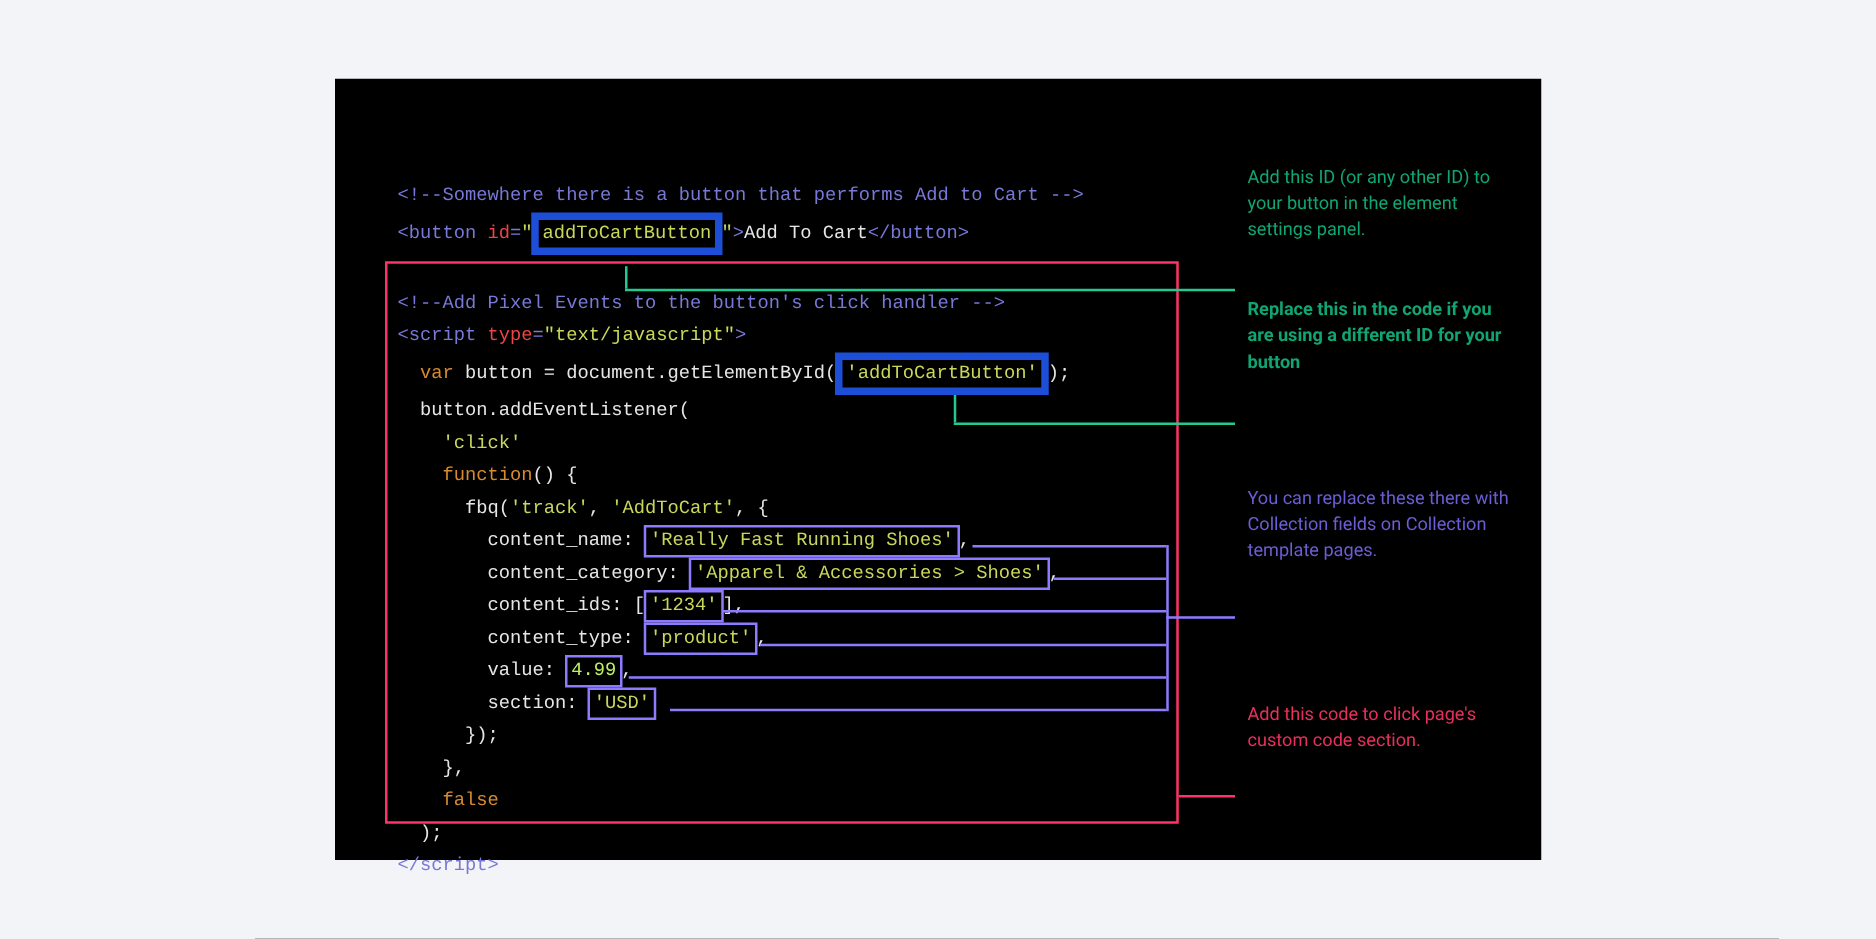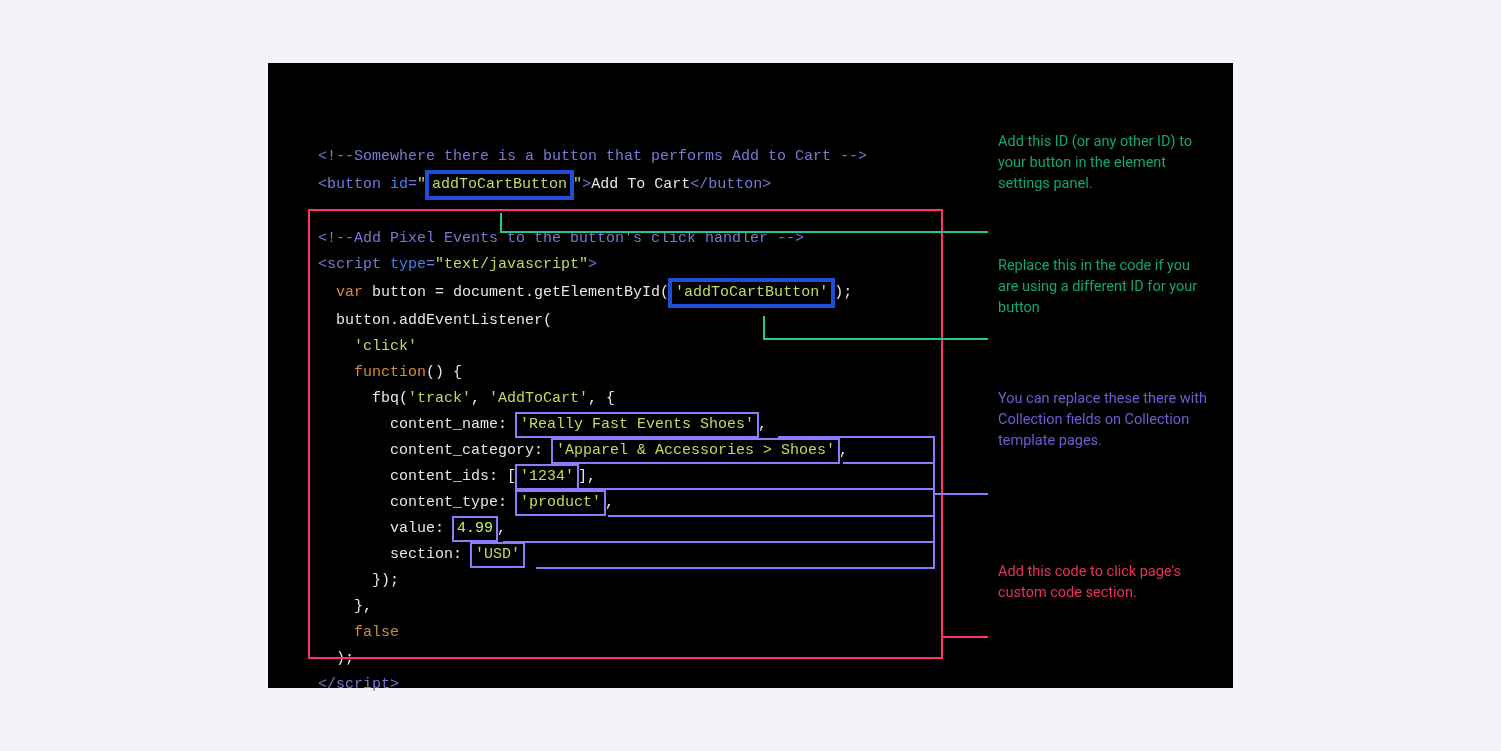--- a/index.html
+++ b/index.html
@@ -17,28 +17,28 @@
     padding:55px 0 0 0;
   }
   .code-area {
     position:absolute; left:50px; top:55px;
     font-family: "SFMono-Regular", Consolas, "Liberation Mono", Menlo, monospace;
     font-size:15px; line-height:26px;
     color:#fff; white-space:pre;
   }
   .cmt  { color:#7878d8; } 
   .tag  { color:#7878d8; } 
-  .attr { color:#3b82f6; } 
+  .attr { color:#ef4444; } 
   .eq   { color:#7878d8; }
   .str  { color:#c9d85a; } 
   .plain{ color:#e6e6e6;margin-top:17px; }
   .kw   { color:#d88b2e; }
   .num  { color:#bef264; }
 
-  .hl-green { border:4px solid #1d4ed8; padding:0 3px; margin:0 -1px; display:inline-block; line-height:22px; }
+  .hl-green { border:6px solid #1d4ed8; padding:0 3px; margin:0 -1px; display:inline-block; line-height:22px; }
   .hl-purple{ border:2px solid #8d7bff; padding:0 3px; margin:0 -1px; display:inline-block; line-height:22px; }
 
   .box-pink {
     position:absolute; border:2px solid #ff3366;
     left:40px; top:146px; width:635px; height:450px;
     pointer-events:none;
   }
 
   
   .conn { position:absolute; pointer-events:none; }
@@ -61,21 +61,21 @@
 <span class="cmt">&lt;!--Somewhere there is a button that performs Add to Cart --&gt;</span>
 <span class="tag">&lt;button</span> <span class="attr">id</span><span class="eq">=</span><span class="str">"</span><span class="hl-green"><span class="str">addToCartButton</span></span><span class="str">"</span><span class="tag">&gt;</span><span class="plain">Add To Cart</span><span class="tag">&lt;/button&gt;</span>
 
 <span class="cmt">&lt;!--Add Pixel Events to the button's click handler --&gt;</span>
 <span class="tag">&lt;script</span> <span class="attr">type</span><span class="eq">=</span><span class="str">"text/javascript"</span><span class="tag">&gt;</span>
   <span class="kw">var</span><span class="plain"> button = document.getElementById(</span><span class="hl-green"><span class="str">'</span><span class="str">addToCartButton</span><span class="str">'</span></span><span class="plain">);</span>
 <span class="plain">  button.addEventListener(</span>
     <span class="str">'click'</span>
     <span class="kw">function</span><span class="plain">() {</span>
       <span class="plain">fbq(</span><span class="str">'track'</span><span class="plain">, </span><span class="str">'AddToCart'</span><span class="plain">, {</span>
-        <span class="plain">content_name: </span><span class="hl-purple"><span class="str">'Really Fast Events Shoes'</span></span><span class="plain">,</span>
+        <span class="plain">content_name: </span><span class="hl-purple"><span class="str">'Really Fast Running Shoes'</span></span><span class="plain">,</span>
         <span class="plain">content_category: </span><span class="hl-purple"><span class="str">'Apparel &amp; Accessories &gt; Shoes'</span></span><span class="plain">,</span>
         <span class="plain">content_ids: [</span><span class="hl-purple"><span class="str">'1234'</span></span><span class="plain">],</span>
         <span class="plain">content_type: </span><span class="hl-purple"><span class="str">'product'</span></span><span class="plain">,</span>
         <span class="plain">value: </span><span class="hl-purple"><span class="num">4.99</span></span><span class="plain">,</span>
         <span class="plain">section: </span><span class="hl-purple"><span class="str">'USD'</span></span>
       <span class="plain">});</span>
     <span class="plain">},</span>
     <span class="kw">false</span>
   <span class="plain">);</span>
 <span class="tag">&lt;/script&gt;</span></div>
@@ -101,17 +101,17 @@
     <div class="h" style="left:268px; top:449px; width:397px;"></div>
     <div class="v" style="left:665px; top:318px; height:133px;"></div>
     <div class="h" style="left:665px; top:375px; width:55px;"></div>
   </div>
 
   <div class="conn" style="color:#ff3366">
     <div class="h" style="left:675px; top:518px; width:45px;"></div>
   </div>
 
   <div class="ann green" style="left:730px; top:68px;">Add this ID (or any other ID) to your button in the element settings panel.</div>
-  <div class="ann green" style="left:730px; top:192px;">Replace this in the code if you are using a different ID for your button</div>
+  <div class="ann green" style="left:730px; top:174px;font-weight:bold;">Replace this in the code if you are using a different ID for your button</div>
   <div class="ann purple" style="left:730px; top:325px;">You can replace these there with Collection fields on Collection template pages.</div>
   <div class="ann pink" style="left:730px; top:498px;">Add this code to click page's custom code section.</div>
 
 </div>
 
 </body></html>

